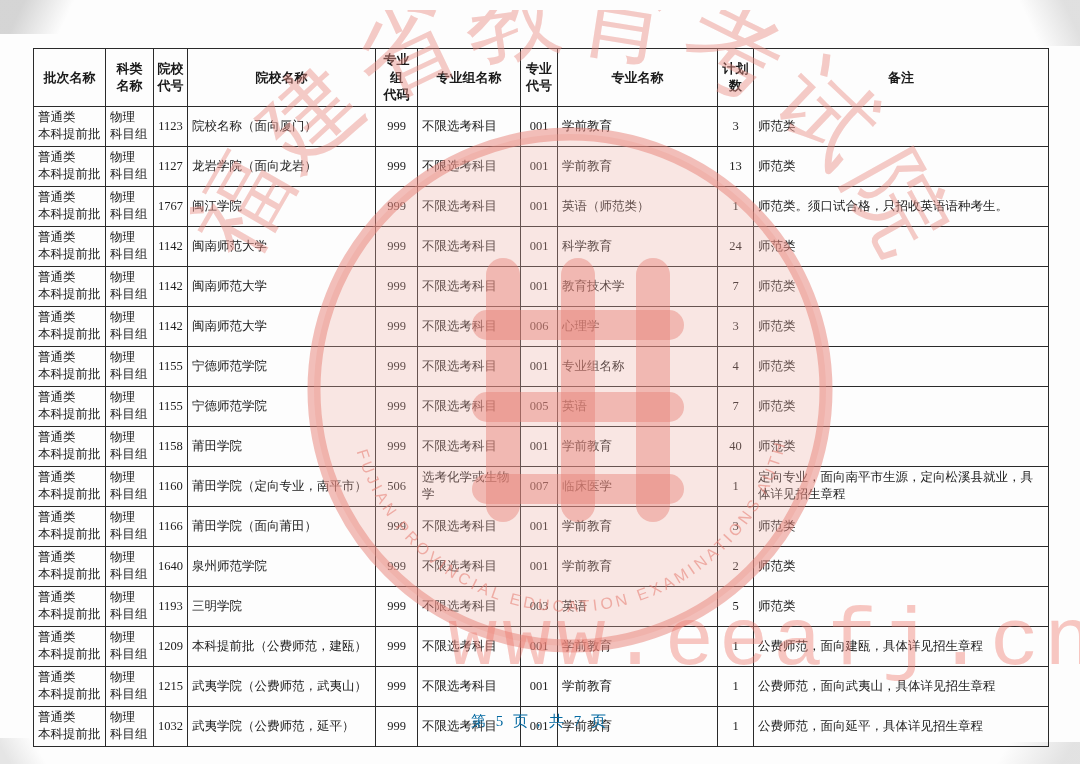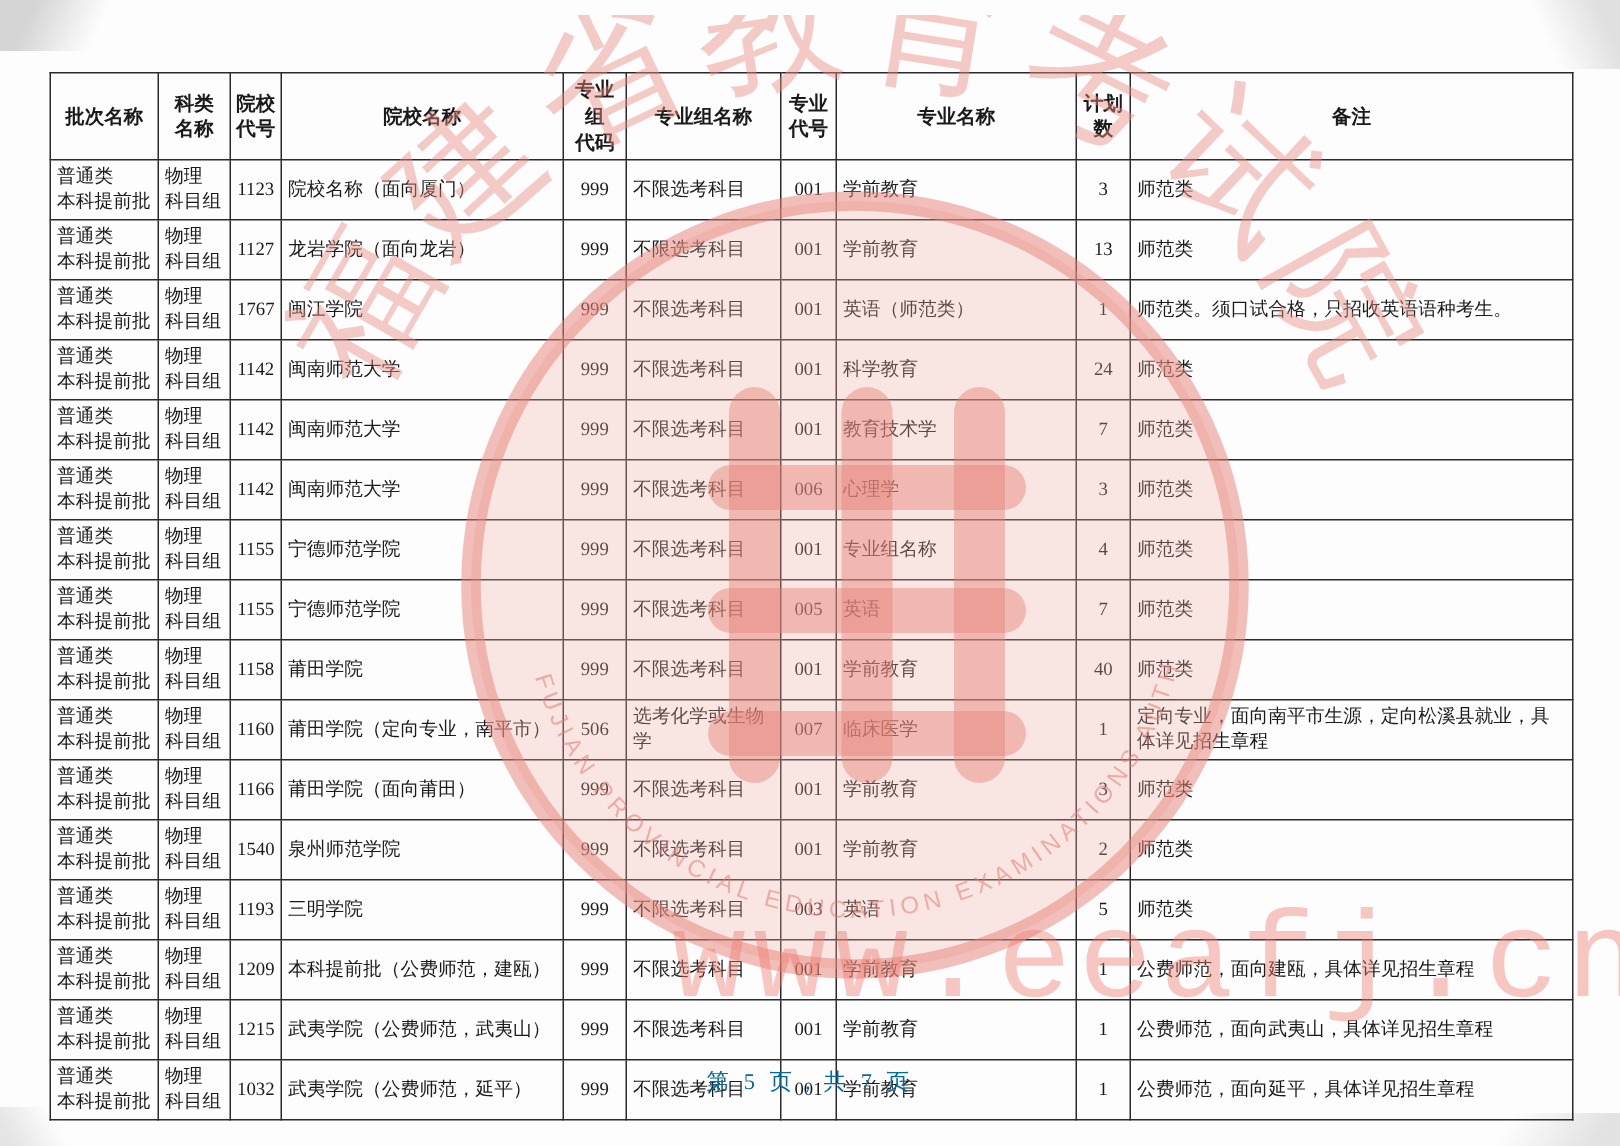--- a/index.html
+++ b/index.html
@@ -253,21 +253,21 @@
         <td class="c7">001</td>
         <td class="c8">学前教育</td>
         <td class="c9">3</td>
         <td class="c10">师范类</td>
       </tr>
       <tr>
         <td class="c1">普通类
 本科提前批</td>
         <td class="c2">物理
 科目组</td>
-        <td class="c3">1540</td>
+        <td class="c3">1640</td>
         <td class="c4">泉州师范学院</td>
         <td class="c5">999</td>
         <td class="c6">不限选考科目</td>
         <td class="c7">001</td>
         <td class="c8">学前教育</td>
         <td class="c9">2</td>
         <td class="c10">师范类</td>
       </tr>
       <tr>
         <td class="c1">普通类

